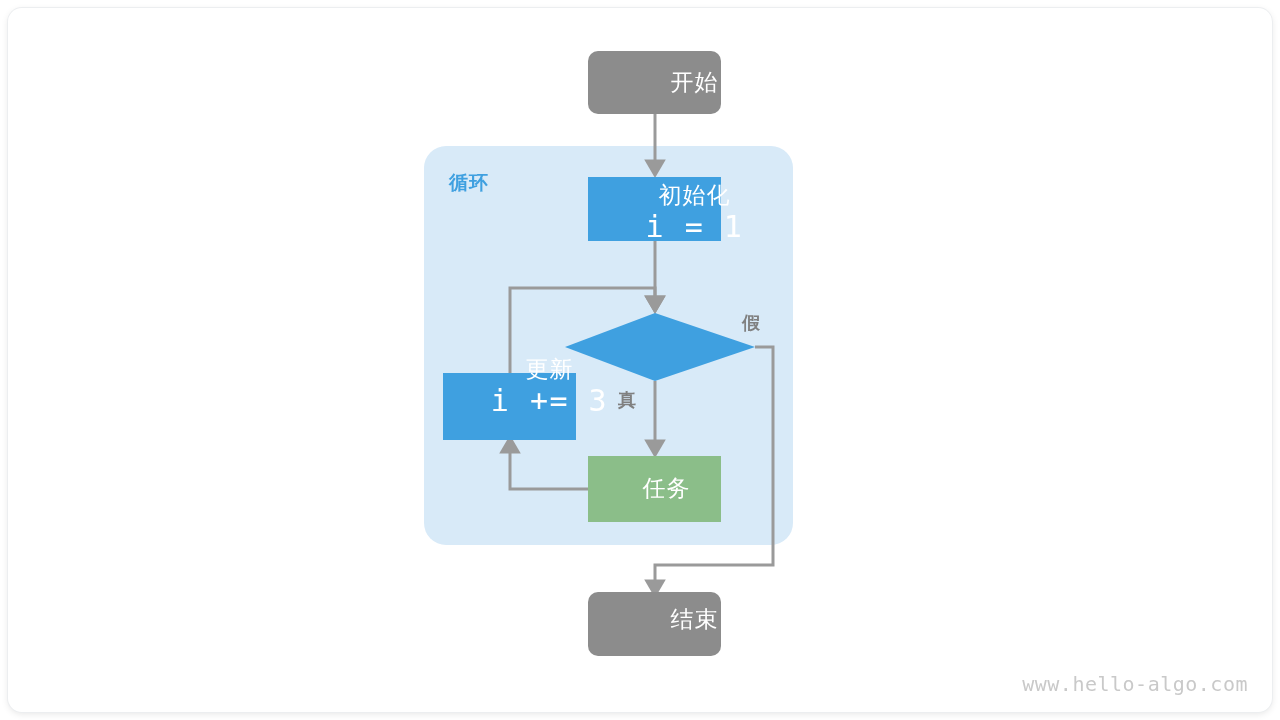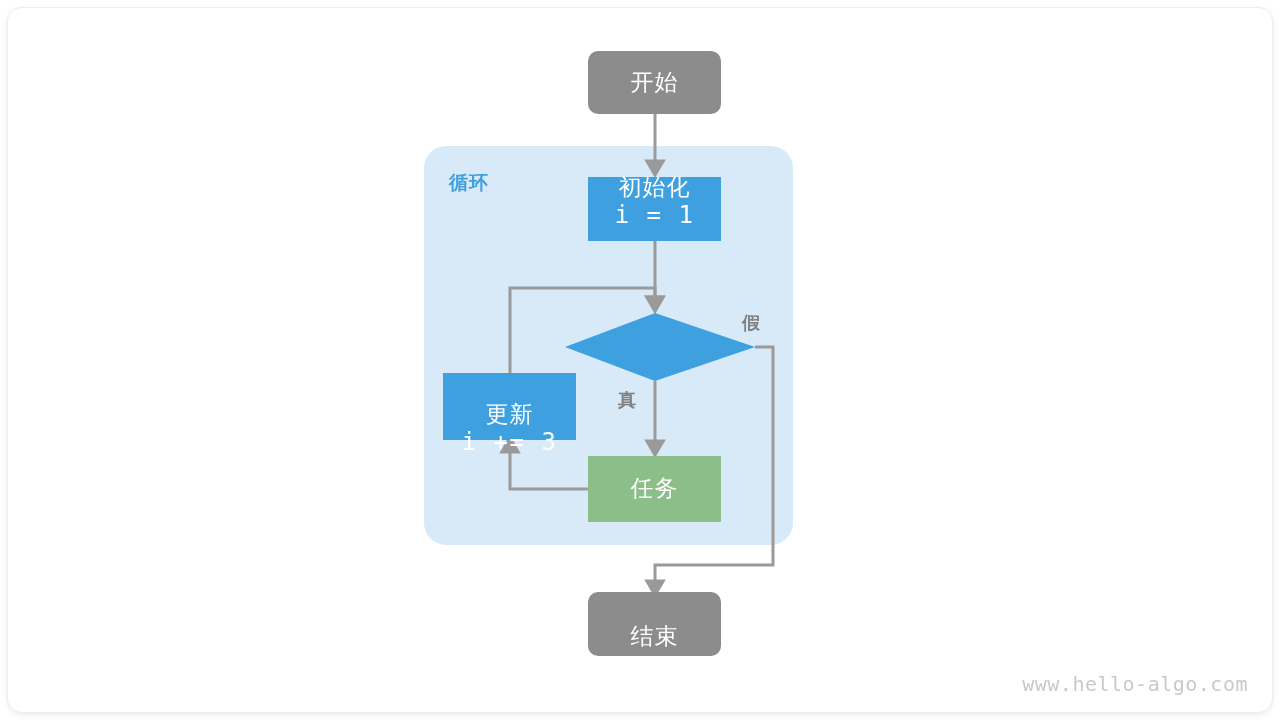--- a/index.html
+++ b/index.html
@@ -38,29 +38,30 @@
   .node-label {
     position: absolute;
     display: flex;
     flex-direction: column;
     align-items: center;
     justify-content: center;
     color: #ffffff;
     pointer-events: none;
     text-align: center;
     line-height: 1.18;
+    padding-left: 40px;
   }
   .cjk {
     font-family: "Liberation Sans", "DejaVu Sans", sans-serif;
     font-size: 23px;
     letter-spacing: 1px;
   }
   .mono {
     font-family: "DejaVu Sans Mono", "Liberation Mono", monospace;
-    font-size: 24px;
+    font-size: 30px;
     letter-spacing: 1.5px;
   }
   .edge-label {
     position: absolute;
     font-family: "Liberation Sans", "DejaVu Sans", sans-serif;
     font-size: 18px;
     font-weight: bold;
     color: #808080;
   }
   .group-label {
@@ -121,36 +122,36 @@
 
     <rect x="588" y="592" width="133" height="64" rx="10" ry="10" fill="#8C8C8C"></rect>
   </svg>
 
   <div class="group-label" style="left:449px; top:170px;">循环</div>
 
   <div class="node-label" style="left:588px; top:51px; width:133px; height:63px;">
     <span class="cjk">开始</span>
   </div>
 
-  <div class="node-label" style="left:588px; top:166px; width:133px; height:72px;">
+  <div class="node-label" style="left:588px; top:177px; width:133px; height:72px;">
     <span class="cjk">初始化</span>
     <span class="mono">i = 1</span>
   </div>
 
 
-  <div class="node-label" style="left:443px; top:395px; width:133px; height:67px;">
+  <div class="node-label" style="left:443px; top:354px; width:133px; height:67px;">
     <span class="cjk">更新</span>
     <span class="mono">i += 3</span>
   </div>
 
-  <div class="node-label" style="left:588px; top:456px; width:133px; height:66px;">
+  <div class="node-label" style="left:560px; top:456px; width:133px; height:66px;">
     <span class="cjk">任务</span>
   </div>
 
-  <div class="node-label" style="left:588px; top:605px; width:133px; height:64px;">
+  <div class="node-label" style="left:588px; top:588px; width:133px; height:64px;">
     <span class="cjk">结束</span>
   </div>
 
   <div class="edge-label" style="left:618px; top:388px;">真</div>
 
   <div class="edge-label" style="left:742px; top:311px;">假</div>
 
   <div class="watermark">www.hello-algo.com</div>
 
 </div>

